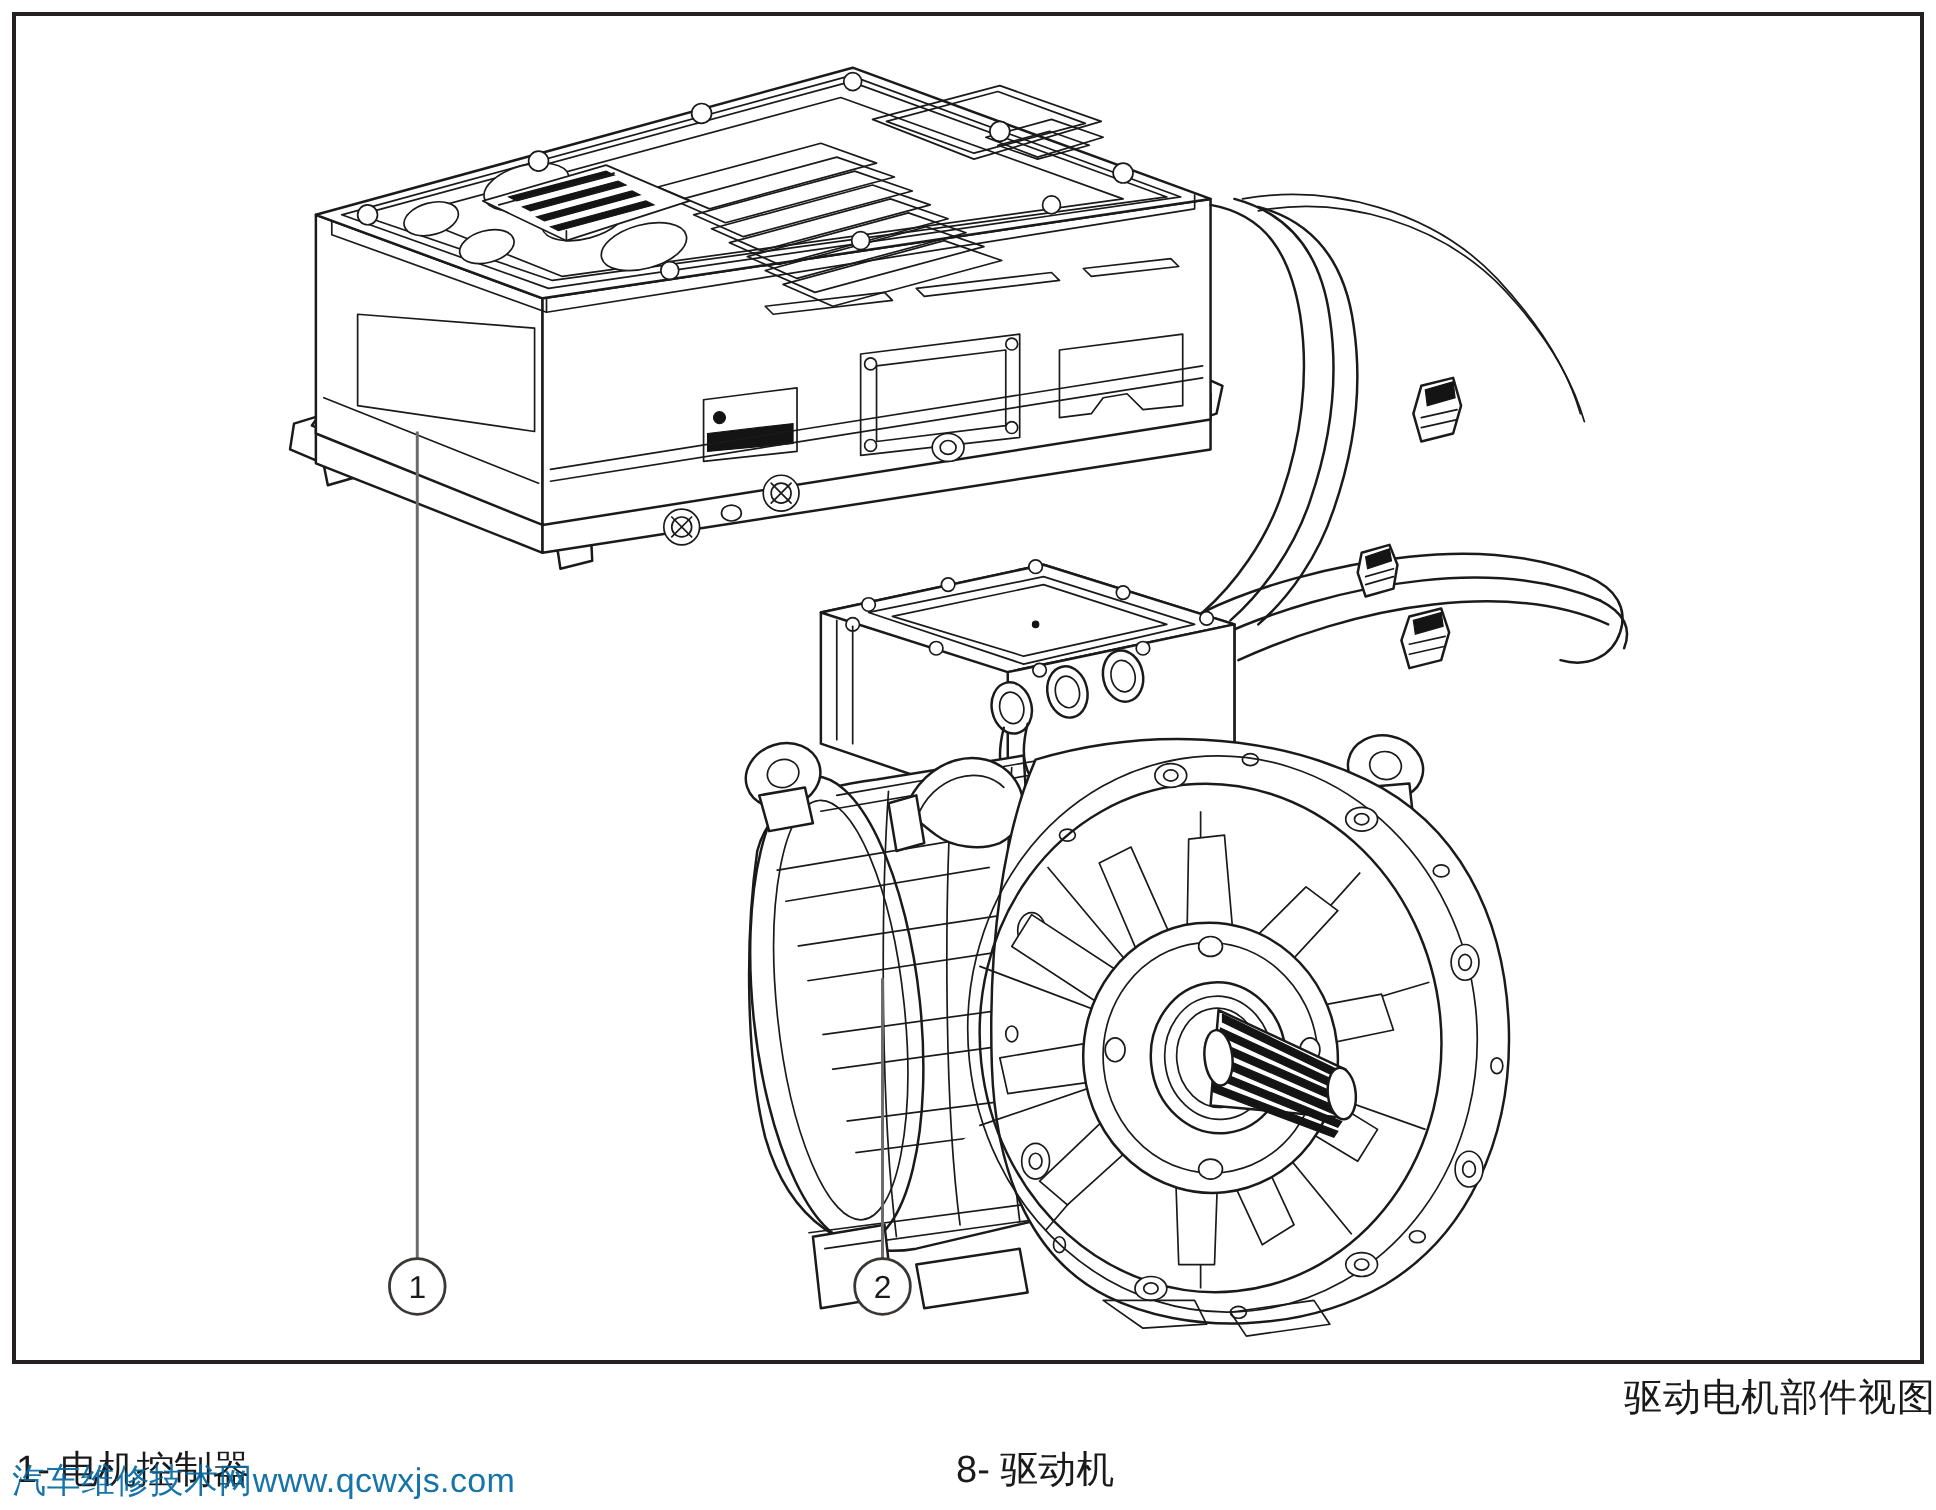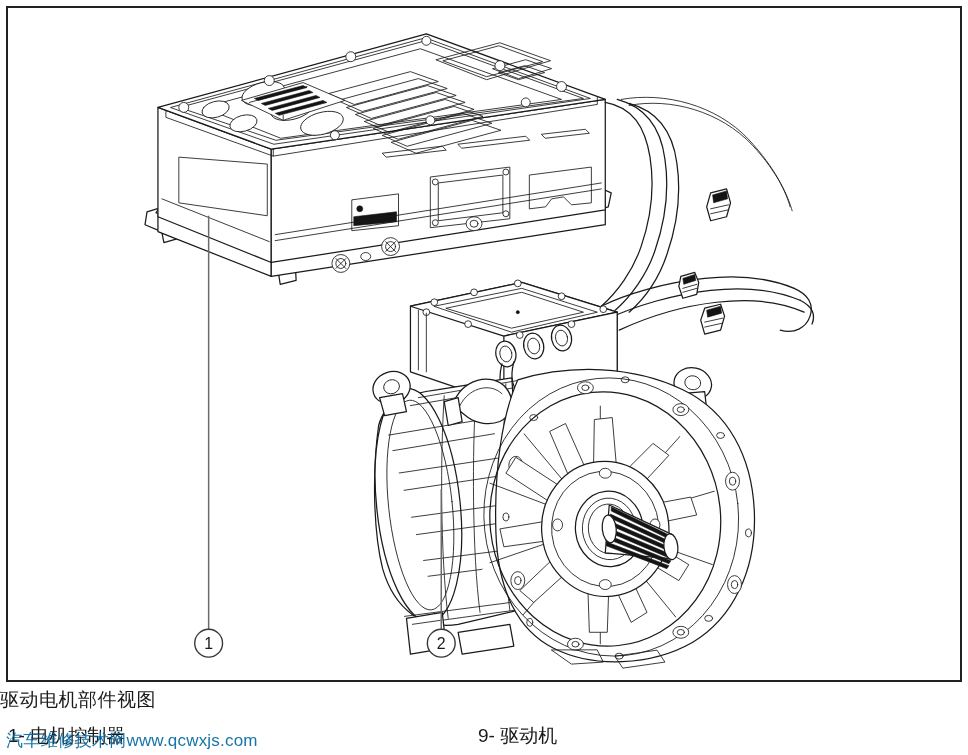--- a/index.html
+++ b/index.html
@@ -9,21 +9,21 @@
     color:#1a1a1a;
   }
   #figure-frame{
     position:absolute;left:6px;top:6px;width:956px;height:676px;
     border:2px solid #241f20;box-sizing:border-box;background:#fff;
   }
   #illustration{position:absolute;left:0;top:0;width:100%;height:100%;}
   #illustration svg{display:block;width:100%;height:100%;}
 
   .cap-title{
-    position:absolute;left:0;top:688px;width:968px;text-align:left;
+    position:absolute;left:0;top:688px;width:968px;text-align:right;
     font-size:19px;line-height:24px;letter-spacing:.5px;color:#1a1a1a;
   }
   .legend-row{
     position:absolute;top:722px;left:0;width:968px;height:30px;
   }
   .legend-item{position:absolute;font-size:19px;line-height:28px;color:#1a1a1a;white-space:nowrap;}
   .legend-left{left:8px;}
   .legend-right{left:478px;}
   #watermark{
     position:absolute;left:6px;top:731px;
@@ -433,16 +433,16 @@
         <text x="435" y="645" text-anchor="middle" font-family="Liberation Sans, sans-serif" font-size="16" fill="#1a1a1a">2</text>
       </g>
     </svg>
   </div>
 </div>
 
 <div class="cap-title">驱动电机部件视图</div>
 
 <div class="legend-row">
   <div class="legend-item legend-left">1- 电机控制器</div>
-  <div class="legend-item legend-right">9- 驱动机</div>
+  <div class="legend-item legend-right">8- 驱动机</div>
 </div>
 
 <div id="watermark">汽车维修技术网www.qcwxjs.com</div>
 
 </body></html>

